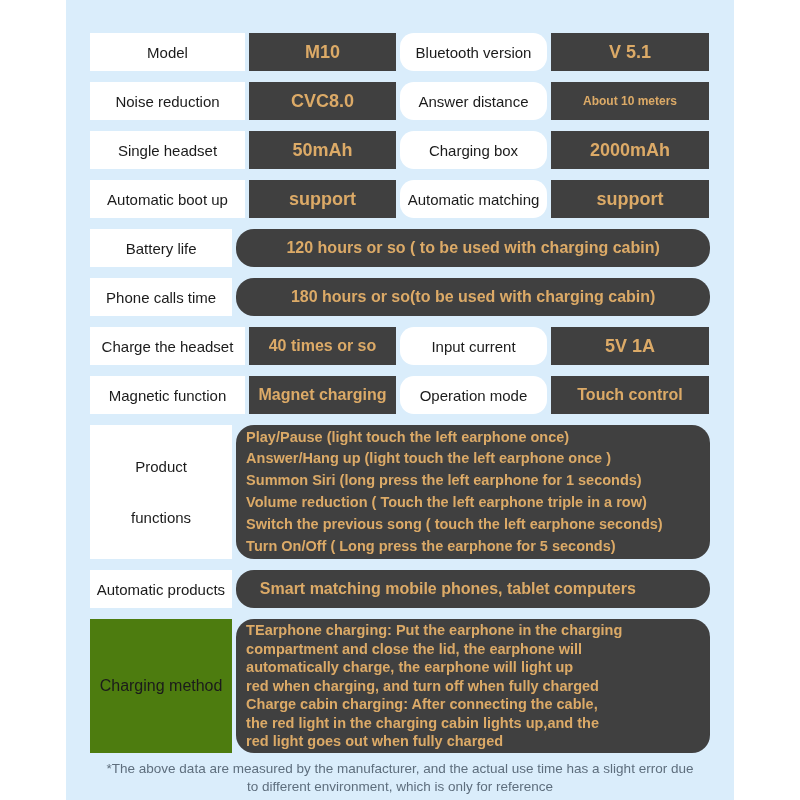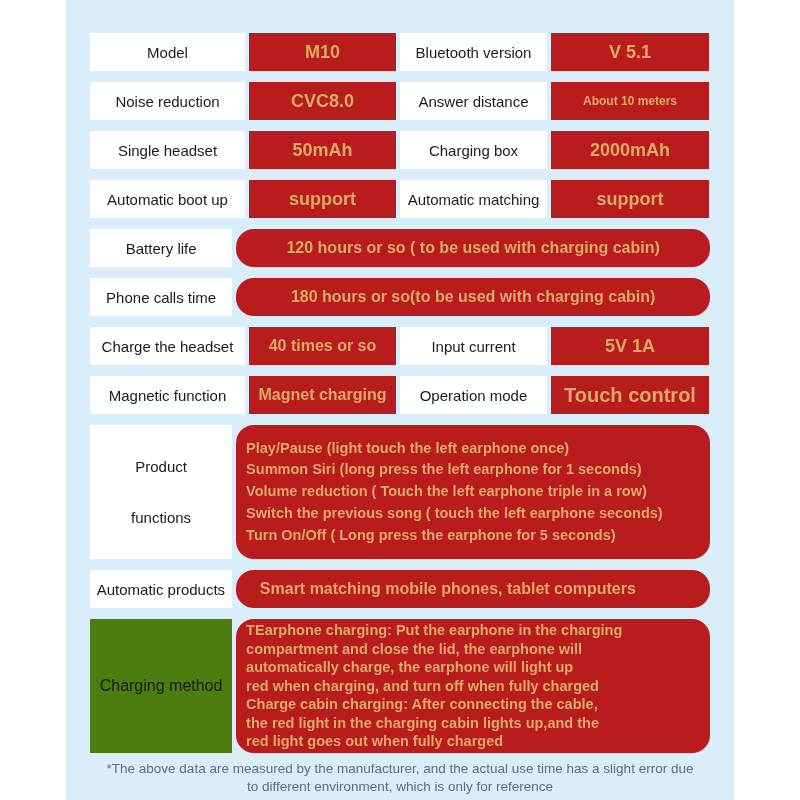--- a/index.html
+++ b/index.html
@@ -13,24 +13,24 @@
     position:absolute; left:66px; top:0; width:668px; height:800px;
     background:#daedfb;
   }
   .spec-table { position:absolute; left:90px; top:33px; width:620px; }
   .row { display:flex; height:38px; margin-bottom:11px; }
   .row.tall { height:134px; }
   .cell {
     box-sizing:border-box; display:flex; align-items:center; justify-content:center;
   }
   .label-cell { background:#ffffff; color:#1b1b1b; font-size:15px; }
-  .dark-cell  { background:#b91c1c; color:#dcaa67; font-weight:bold; }
+  .dark-cell  { background:#404040; color:#dcaa67; font-weight:bold; }
   .c1 { width:155px; margin-right:4px; }
   .c2 { width:147px; margin-right:4px; }
-  .c3 { width:147px; margin-right:4px; }
+  .c3 { width:147px; margin-right:4px;border-radius:14px; }
   .c4 { width:158px; }
   .cwide { width:516px;border-radius:18px; }
   .quad-value { font-size:18px; }
   .wide-value { font-size:16px; }
   .left-pad { justify-content:flex-start; padding-left:24px; }
   .stack { flex-direction:column;gap:24px; }
   .label-line { line-height:27px; font-size:15px; }
   .lines-cell {
     flex-direction:column; align-items:flex-start; justify-content:center;
     padding-left:10px;
@@ -92,30 +92,31 @@
     <div class="cell label-cell c1">Charge the headset</div>
     <div class="cell dark-cell quad-value c2" style="font-size:16px;">40 times or so</div>
     <div class="cell label-cell c3">Input current</div>
     <div class="cell dark-cell quad-value c4">5V 1A</div>
   </div>
 
   <div class="row">
     <div class="cell label-cell c1">Magnetic function</div>
     <div class="cell dark-cell quad-value c2" style="font-size:16px;">Magnet charging</div>
     <div class="cell label-cell c3">Operation mode</div>
-    <div class="cell dark-cell quad-value c4" style="font-size:20px;">Touch control</div>
+    <div class="cell dark-cell quad-value c4" style="font-size:16px;">Touch control</div>
   </div>
 
   <div class="row tall">
     <div class="cell label-cell c1 stack">
       <div class="label-line">Product</div>
       <div class="label-line">functions</div>
     </div>
     <div class="cell dark-cell cwide lines-cell">
       <div class="func-line">Play/Pause (light touch the left earphone once)</div>
+      <div class="func-line">Answer/Hang up (light touch the left earphone once )</div>
       <div class="func-line">Summon Siri (long press the left earphone for 1 seconds)</div>
       <div class="func-line">Volume reduction ( Touch the left earphone triple in a row)</div>
       <div class="func-line">Switch the previous song ( touch the left earphone seconds)</div>
       <div class="func-line">Turn On/Off ( Long press the earphone for 5 seconds)</div>
     </div>
   </div>
 
   <div class="row">
     <div class="cell label-cell c1">Automatic products</div>
     <div class="cell dark-cell wide-value cwide left-pad">Smart matching mobile phones, tablet computers</div>

